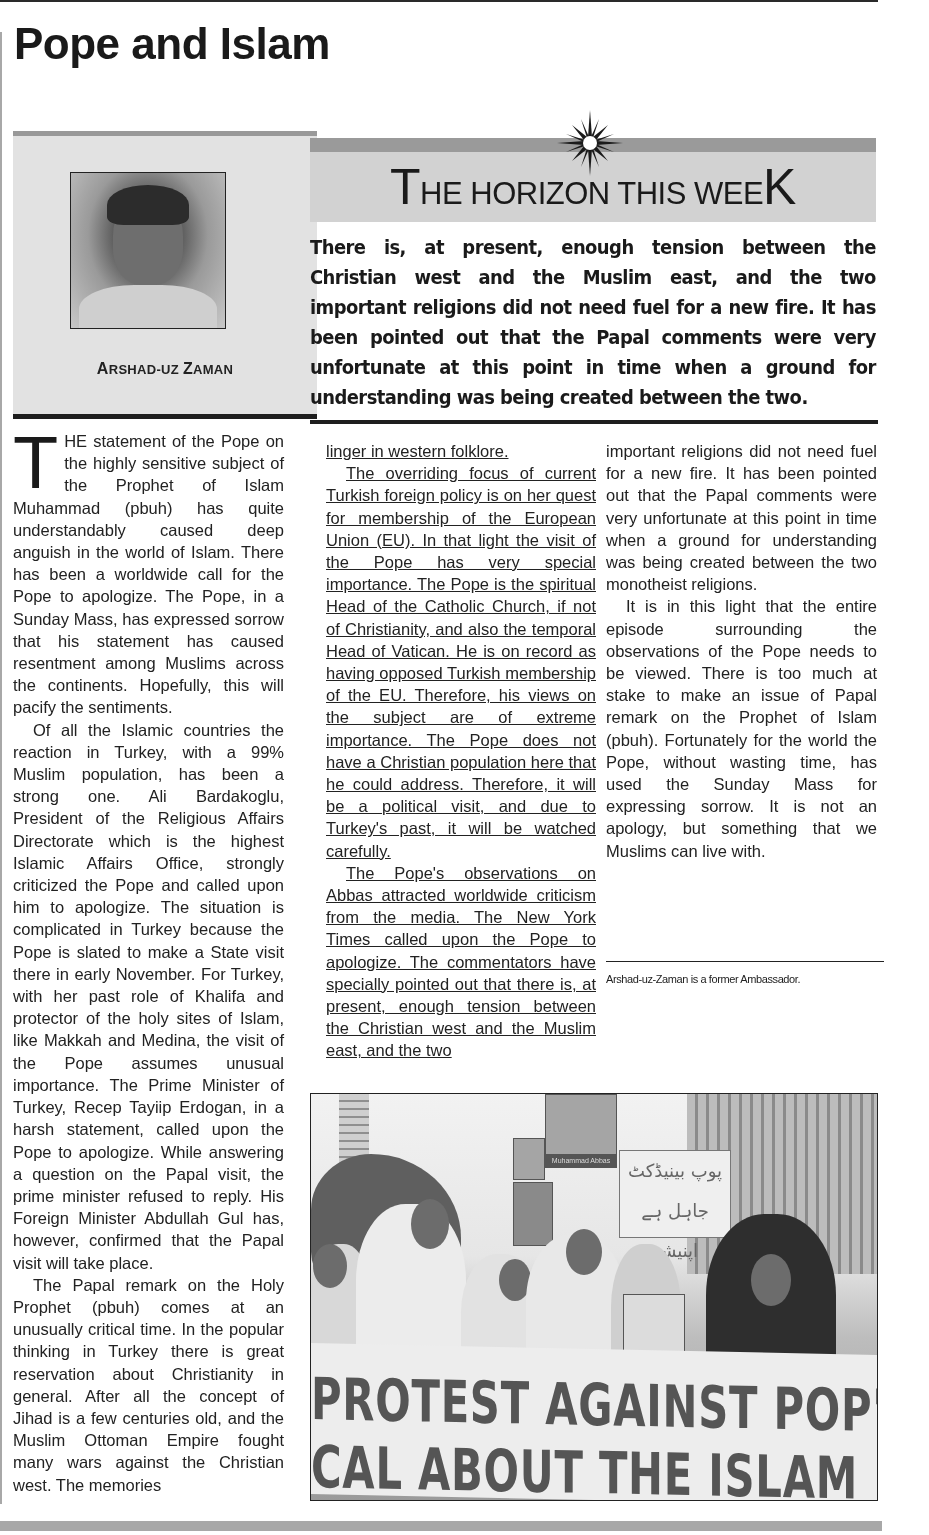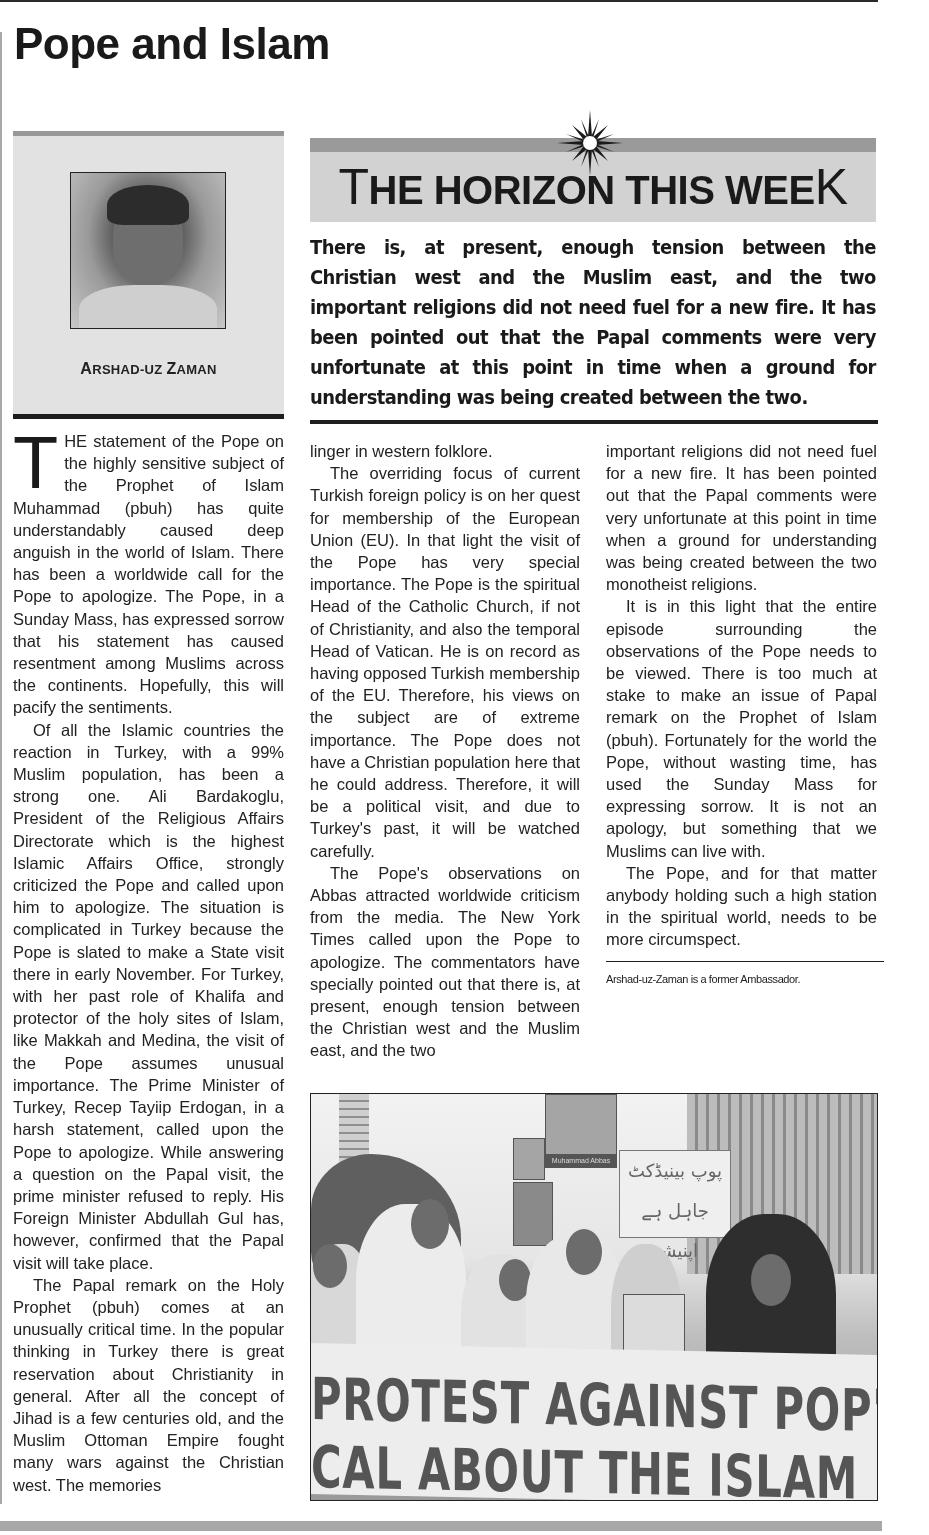--- a/index.html
+++ b/index.html
@@ -1,44 +1,44 @@
 <!DOCTYPE html>
 <html><head>
   <meta charset="utf-8">
   <style>
     html, body { margin: 0; padding: 0; background: #ffffff; }
     body { width: 929px; height: 1535px; position: relative; overflow: hidden; font-family: "Liberation Sans", sans-serif; color: #1c1c1c; }
     .top-rule { position: absolute; left: 0; top: 0; width: 878px; height: 2px; background: #2a2a2a; }
     .left-rule { position: absolute; left: 0; top: 32px; width: 2px; height: 1472px; background: #a8a8a8; }
     .headline { position: absolute; left: 14px; top: 22px; font-size: 44px; font-weight: bold; letter-spacing: -0.5px; color: #1a1a1a; line-height: 1; margin: 0; }
 
-    .author-box { position: absolute; left: 13px; top: 131px; width: 271px; height: 285px; background: #e2e2e2; }
+    .author-box { position: absolute; left: 13px; top: 131px; width: 271px; height: 285px; background: #e2e2e2; padding-left: 33px; }
     .author-box .topbar { position: absolute; left: 0; top: 0; width: 100%; height: 5px; background: #999; }
     .author-box .bottombar { position: absolute; left: 0; bottom: -3px; width: 100%; height: 5px; background: #1e1e1e; }
     .portrait { position: absolute; left: 57px; top: 41px; width: 154px; height: 155px; border: 1px solid #222; background: radial-gradient(ellipse at 50% 40%, #7a7a7a 0%, #5a5a5a 30%, #9a9a9a 55%, #c8c8c8 100%); overflow: hidden; }
     .portrait .head { position: absolute; left: 42px; top: 22px; width: 70px; height: 90px; border-radius: 45% 45% 40% 40%; background: #6e6e6e; }
     .portrait .hair { position: absolute; left: 36px; top: 12px; width: 82px; height: 40px; border-radius: 50% 50% 20% 20%; background: #2c2c2c; }
     .portrait .shirt { position: absolute; left: 8px; top: 112px; width: 138px; height: 60px; border-radius: 40% 40% 0 0; background: #cfcfcf; }
     .author-name { position: absolute; left: 0; width: 100%; top: 229px; text-align: center; font-size: 16px; font-weight: bold; letter-spacing: 0.3px; color: #222; }
     .author-name .sc { font-size: 13px; }
 
     .horizon { position: absolute; left: 310px; top: 138px; width: 566px; height: 84px; background: #d2d2d2; }
     .horizon .bar { position: absolute; left: 0; top: 0; width: 100%; height: 14px; background: #9a9a9a; }
     .horizon-title { position: absolute; left: 0; width: 100%; top: 24px; text-align: center; font-size: 50px; line-height: 1; color: #1a1a1a; letter-spacing: -0.5px; }
-    .horizon-title .sm { font-size: 40px; font-weight: bold; }
+    .horizon-title .sm { font-size: 31px; }
     .star { position: absolute; left: 557px; top: 110px; width: 66px; height: 66px; }
 
     .standfirst { position: absolute; left: 310px; top: 233px; width: 566px; font-family: "DejaVu Sans", sans-serif; font-weight: bold; font-size: 19.5px; line-height: 30px; text-align: justify; color: #1a1a1a; letter-spacing: -0.6px; transform: scaleX(0.92); transform-origin: left top; width: 615px; }
     .standfirst-rule { position: absolute; left: 310px; top: 420px; width: 568px; height: 4px; background: #1e1e1e; }
 
     .col { position: absolute; font-size: 16.5px; line-height: 22.2px; text-align: justify; color: #222; }
     .col p { margin: 0; }
     .col p.indent { text-indent: 20px; }
     .col1 { left: 13px; top: 430px; width: 271px; }
-    .col2 { left: 310px; top: 440px; width: 270px; }
+    .col2 { left: 326px; top: 440px; width: 270px; text-decoration: underline; }
     .col3 { left: 606px; top: 440px; width: 271px; }
     .dropcap { float: left; font-size: 74px; line-height: 58px; margin: 4px 6px 0 0; font-weight: normal; color: #1a1a1a; }
     .bio-rule { position: absolute; left: 606px; top: 961px; width: 278px; height: 1px; background: #222; }
     .bio { position: absolute; left: 606px; top: 973px; font-size: 11px; color: #222; letter-spacing: -0.4px; }
 
     .photo { position: absolute; left: 310px; top: 1093px; width: 566px; height: 406px; border: 1px solid #222; overflow: hidden; background: linear-gradient(180deg, #f2f2f2 0%, #e6e6e6 40%, #bdbdbd 60%, #9a9a9a 100%); }
     .photo .trees { position: absolute; left: 0; top: 60px; width: 150px; height: 140px; border-radius: 40% 60% 30% 30%; background: #5f5f5f; }
     .photo .building { position: absolute; right: 0; top: 0; width: 190px; height: 180px; background: repeating-linear-gradient(90deg, #bcbcbc 0 8px, #8a8a8a 8px 11px); }
     .photo .building2 { position: absolute; left: 28px; top: 0; width: 30px; height: 70px; background: repeating-linear-gradient(180deg, #cfcfcf 0 6px, #8f8f8f 6px 8px); }
     .photo .poster { position: absolute; background: #a5a5a5; border: 1px solid #555; }
@@ -108,21 +108,20 @@
 
 <div class="col col2">
   <p>linger in western folklore.</p>
   <p class="indent">The overriding focus of  current Turkish foreign policy is on her quest for membership of the European Union (EU). In that light the visit of the Pope has very special importance. The Pope is the spiritual Head of the Catholic Church, if not of Christianity, and also the temporal Head of Vatican. He is on record  as having opposed Turkish membership of the EU. Therefore, his views on the subject are of extreme importance. The Pope does not have a Christian population here that he could address. Therefore, it will be a political visit, and due to Turkey's past, it will be watched carefully.</p>
   <p class="indent">The Pope's observations on Abbas attracted worldwide criticism from the media. The New York Times called upon the Pope to apologize. The commentators have specially pointed out that there is, at present, enough tension between the Christian west and the Muslim east, and the two</p>
 </div>
 
 <div class="col col3">
   <p>important religions did not need fuel for a new fire. It has been pointed out that the Papal comments were very unfortunate at this point in time when  a ground for understanding was being created between the two monotheist religions.</p>
   <p class="indent">It is in this light that the entire episode surrounding the observations of the Pope needs to be viewed. There is too much at stake to make an issue of Papal remark on the Prophet of Islam (pbuh). Fortunately for the world the Pope, without wasting time, has used the Sunday Mass for expressing sorrow. It is not an apology,  but something that we Muslims can live with.</p>
-  <p class="indent">The Pope, and for that matter anybody holding such a high station in the spiritual world, needs to be more circumspect.</p>
 </div>
 
 <div class="bio-rule"></div>
 <div class="bio">Arshad-uz-Zaman is a former Ambassador.</div>
 
 <div class="photo" title="Protesters marching with placards and a banner">
   <div class="building2"></div>
   <div class="trees"></div>
   <div class="building"></div>
   <div class="poster" style="left:234px;top:0;width:70px;height:72px;"></div>

